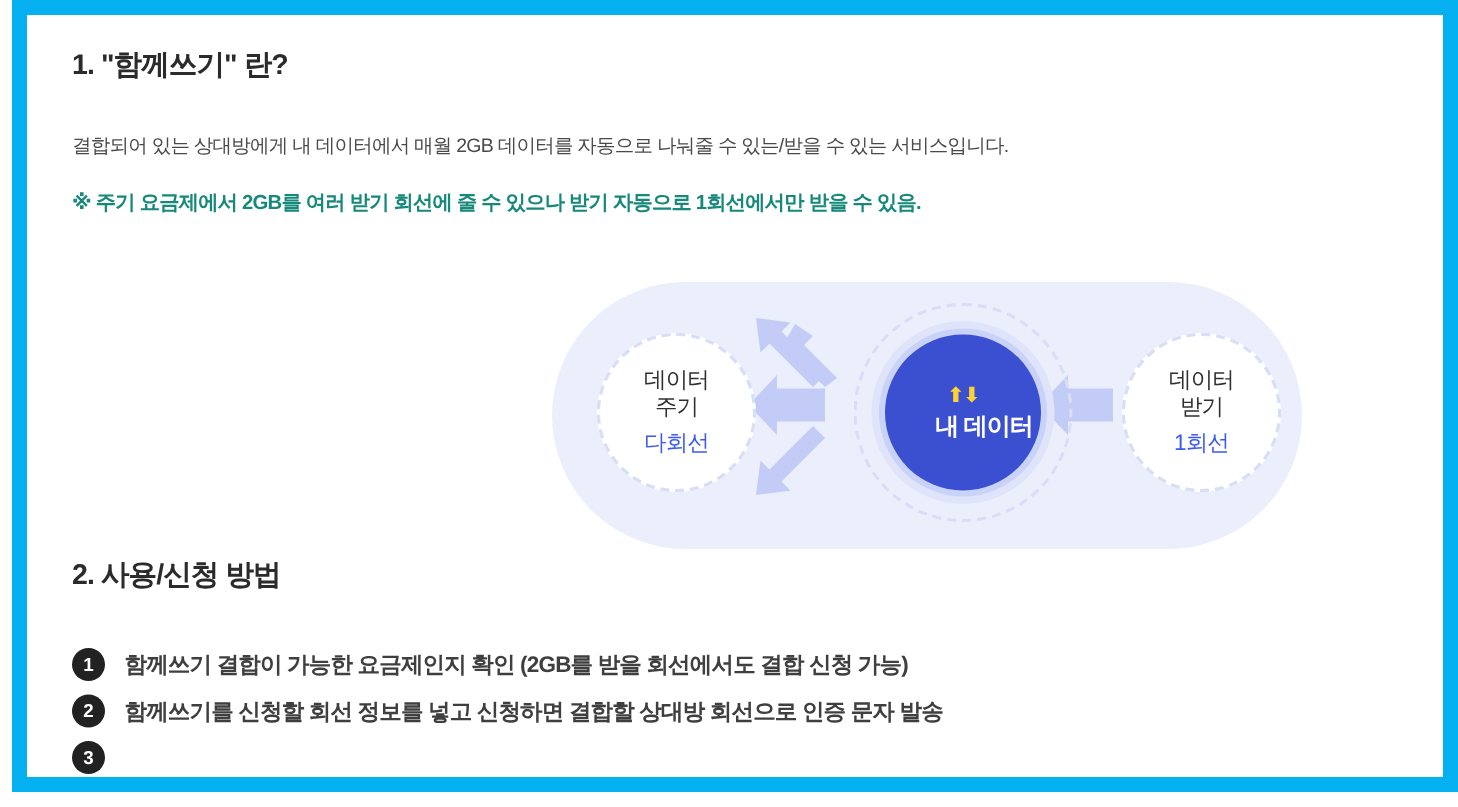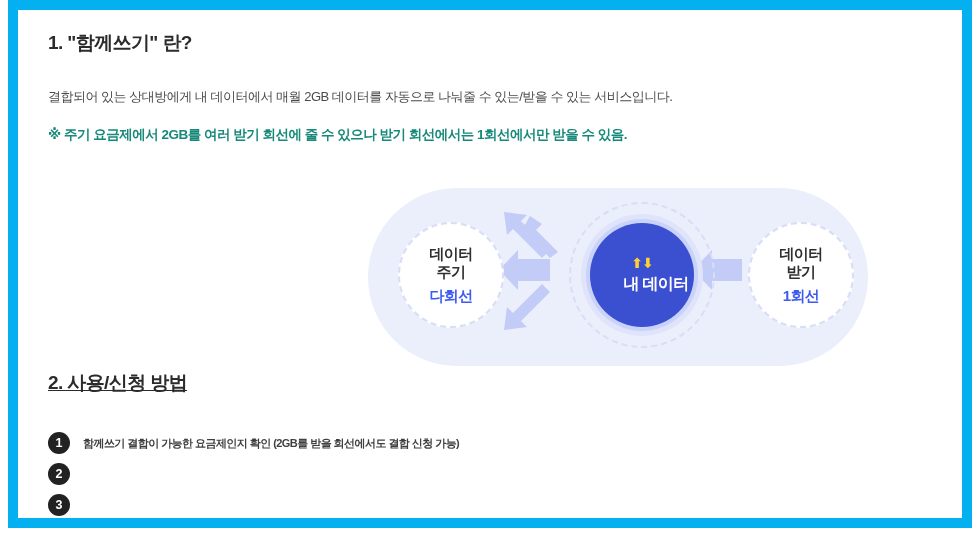--- a/index.html
+++ b/index.html
@@ -48,21 +48,21 @@
   
   .section-title {
     position: absolute;
     font-size: 19px;
     font-weight: bold;
     color: #2b2b2b;
     letter-spacing: -0.6px;
     white-space: nowrap;
   }
   #title-1 { left: 12px; top: 10px; }
-  #title-2 { left: 12px; top: 350px; text-decoration: underline; }
+  #title-2 { left: 12px; top: 350px; }
 
   .body-text {
     position: absolute;
     left: 12px;
     top: 68px;
     font-size: 13px;
     color: #4a4a4a;
     letter-spacing: -0.5px;
     white-space: nowrap;
   }
@@ -108,27 +108,27 @@
     width: 106px;
     height: 106px;
     background: #ffffff;
     border: 2px dashed #d8def5;
     line-height: 1.22;
   }
   #node-left  { left: 44px;  top: 42px; }
   #node-right { left: 394px; top: 42px; }
   .node-side .label {
     font-size: 15px;
-    font-weight: bold;
+    font-weight: normal;
     color: #2f2f2f;
     letter-spacing: -0.6px;
   }
   .node-side .sub {
     font-size: 15px;
-    font-weight: bold;
+    font-weight: normal;
     color: #3d5bf0;
     letter-spacing: -0.6px;
     margin-top: 5px;
   }
 
   
   #ring-outer {
     position: absolute;
     left: 215px; top: 22px;
     width: 146px; height: 146px;
@@ -192,39 +192,39 @@
     color: #ffffff;
     font-size: 12.5px;
     font-weight: bold;
     display: flex;
     align-items: center;
     justify-content: center;
     flex: 0 0 auto;
   }
   .step-text {
     margin-left: 13px;
-    font-size: 11px;
+    font-size: 15px;
     font-weight: bold;
     color: #3f3f3f;
     letter-spacing: -0.55px;
     white-space: nowrap;
   }
 </style>
 </head>
 <body>
 
 <div id="page">
   <div class="frame">
     <div class="inner">
 
       <div class="section-title" id="title-1">1. "함께쓰기" 란?</div>
 
       <div class="body-text">결합되어 있는 상대방에게 내 데이터에서 매월 2GB 데이터를 자동으로 나눠줄 수 있는/받을 수 있는 서비스입니다.</div>
 
-      <div class="note-text">※ 주기 요금제에서 2GB를 여러 받기 회선에 줄 수 있으나 받기 회선에서는 1회선에서만 받을 수 있음.</div>
+      <div class="note-text">※ 주기 요금제에서 2GB를 여러 받기 회선에 줄 수 있으나 받기 자동으로 1회선에서만 받을 수 있음.</div>
 
       <div class="diagram">
         <div class="diagram-bg"></div>
 
         <svg class="arrow-svg" viewBox="0 0 530 190">
 
           <g fill="#c3cbf7">
             <path d="M200,70 L178,48 L184,42 L172,34 L164,48 L170,54 L192,76 Z" transform="translate(4,2)"></path>
           </g>
 
@@ -264,20 +264,21 @@
 
       <div class="section-title" id="title-2">2. 사용/신청 방법</div>
 
       <div class="step" id="step-1">
         <div class="badge">1</div>
         <div class="step-text">함께쓰기 결합이 가능한 요금제인지 확인 (2GB를 받을 회선에서도 결합 신청 가능)</div>
       </div>
 
       <div class="step" id="step-2">
         <div class="badge">2</div>
+        <div class="step-text">함께쓰기를 신청할 회선 정보를 넣고 신청하면 결합할 상대방 회선으로 인증 문자 발송</div>
       </div>
 
       <div class="step" id="step-3">
         <div class="badge">3</div>
       </div>
 
     </div>
   </div>
 </div>
 

